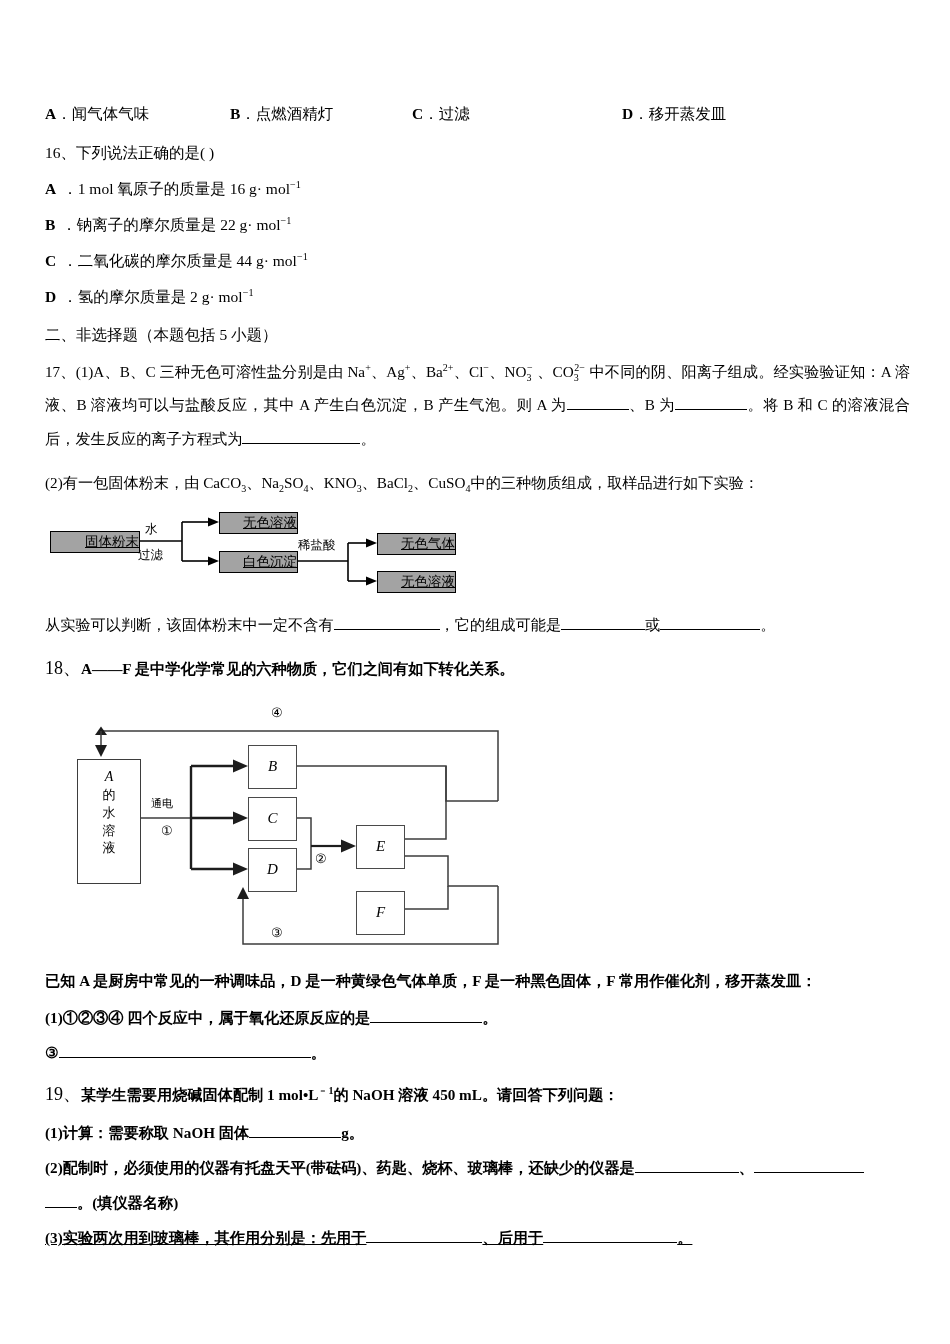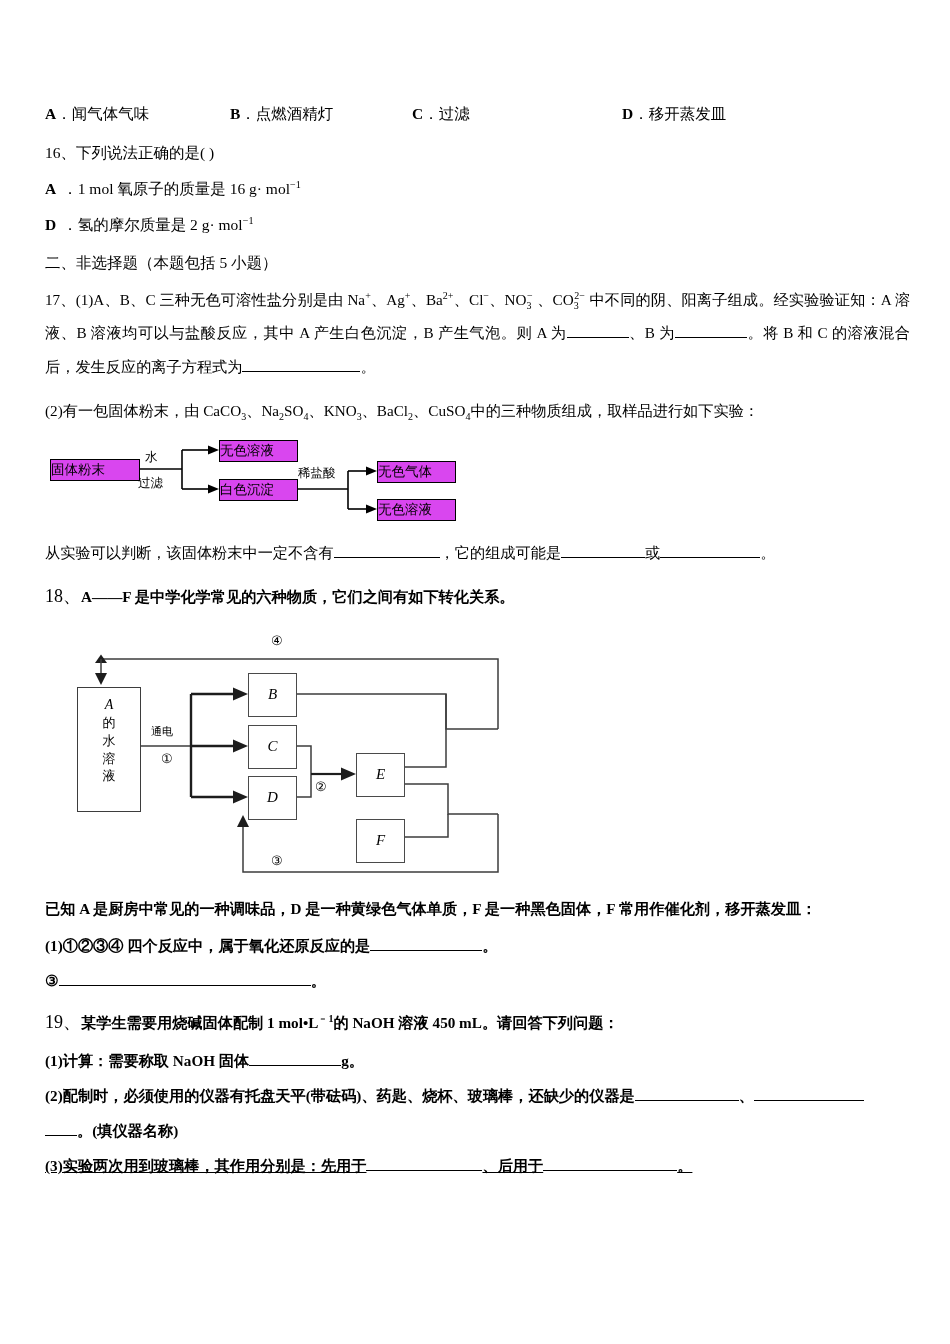--- a/index.html
+++ b/index.html
@@ -83,26 +83,27 @@
   .fc1 {
     position: relative;
     width: 430px;
     height: 82px;
     margin: 8px 0 10px 5px;
     font-size: 13.5px;
   }
   .fc1 .bx {
     position: absolute;
     border: 1.4px solid #000;
-    background: #d946ef;
-    text-align: left;
+    background: #a3a3a3;
+    text-align: right;
     line-height: 20px;
     height: 20px;
     font-size: 13.5px;
     white-space: nowrap;
+    text-decoration: underline;
   }
   .fc1 .lbl {
     position: absolute;
     font-size: 12.5px;
     white-space: nowrap;
   }
   .fc1 svg { position: absolute; left: 0; top: 0; }
 
   
   .fc2 {
@@ -155,20 +156,26 @@
       <span class="o3"><b>C</b>．<span>过滤</span></span>
       <span><b>D</b>．<span>移开蒸发皿</span></span>
     </div>
 
     <div class="line">16、下列说法正确的是(      )</div>
 
     <div class="choice">
       <span class="lbl">A</span>．<span>1 mol 氧原子的质量是 16 g·</span>&nbsp;<span>mol</span><sup>−1</sup>
     </div>
     <div class="choice">
+      <span class="lbl">B</span>．<span>钠离子的摩尔质量是 22 g·</span>&nbsp;<span>mol</span><sup>−1</sup>
+    </div>
+    <div class="choice">
+      <span class="lbl">C</span>．<span>二氧化碳的摩尔质量是 44 g·</span>&nbsp;<span>mol</span><sup>−1</sup>
+    </div>
+    <div class="choice">
       <span class="lbl">D</span>．<span>氢的摩尔质量是 2 g·</span>&nbsp;<span>mol</span><sup>−1</sup>
     </div>
 
     <div class="line" style="margin-bottom:8px;">二、非选择题（本题包括 5 小题）</div>
 
     <div class="para" style="white-space:normal; line-height:2.2; margin-bottom:2px;">
       <span>17、(1)A、B、C 三种无色可溶性盐分别是由</span>
       <span>Na<sup>+</sup></span>、<span>Ag<sup>+</sup></span>、<span>Ba<sup>2+</sup></span>、<span>Cl<sup>−</sup></span>、<span>NO<sub>3</sub><sup class="stacked">−</sup></span>、<span>CO<sub>3</sub><sup class="stacked">2−</sup></span><span>中不同的阴、阳离子组成。经实验验证知：A 溶</span>
       <span>液、B 溶液均可以与盐酸反应，其中 A 产生白色沉淀，B 产生气泡。则 A 为</span><span class="blank" style="width:62px"></span><span>、B 为</span><span class="blank" style="width:72px"></span><span>。将 B 和 C 的溶液混合</span>
       <span>后，发生反应的离子方程式为</span><span class="blank" style="width:118px"></span><span>。</span>

